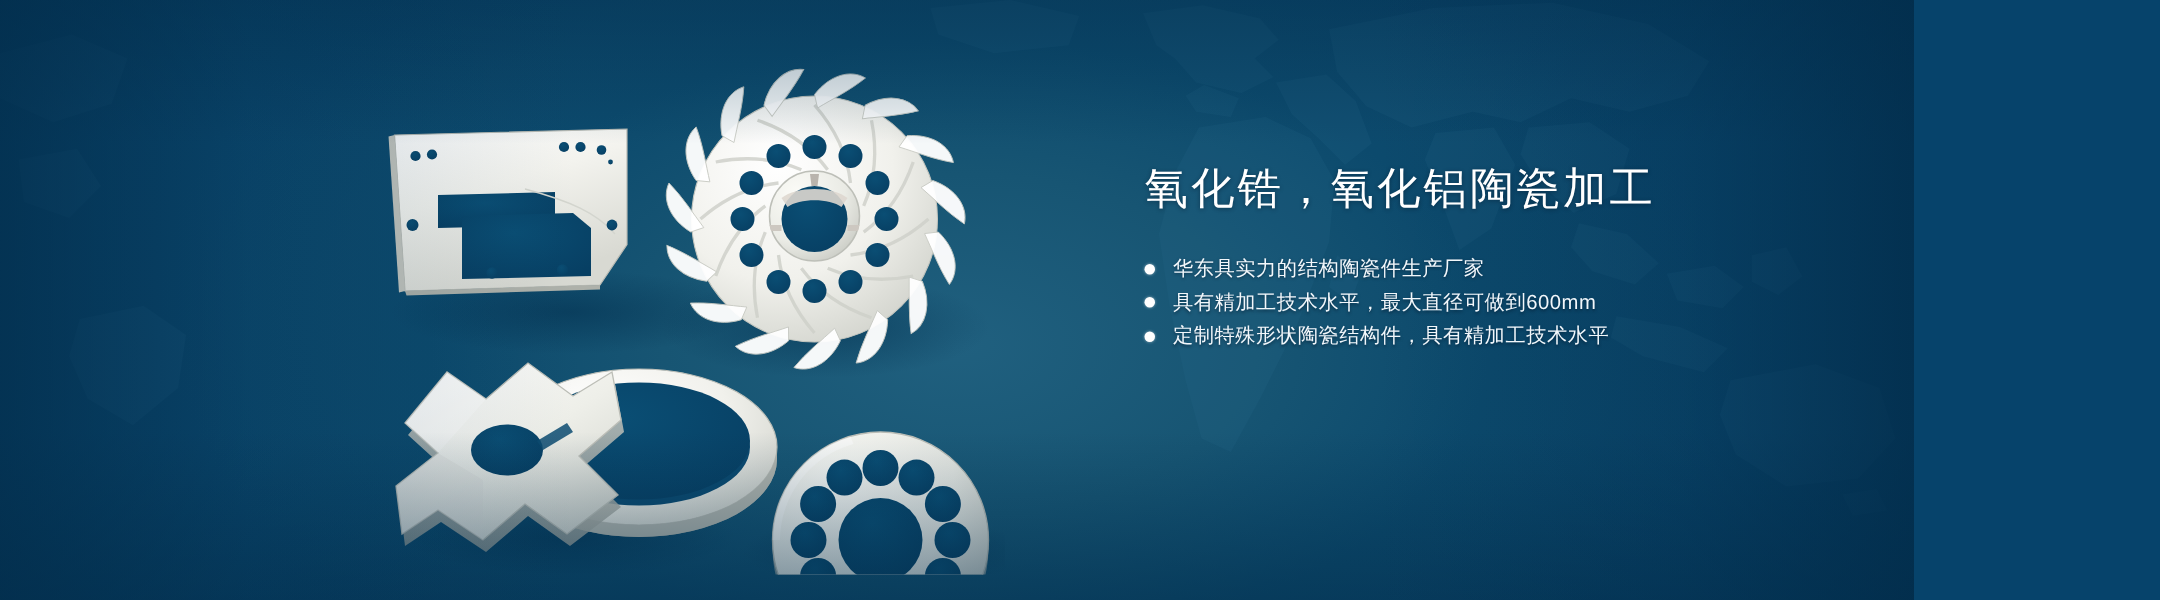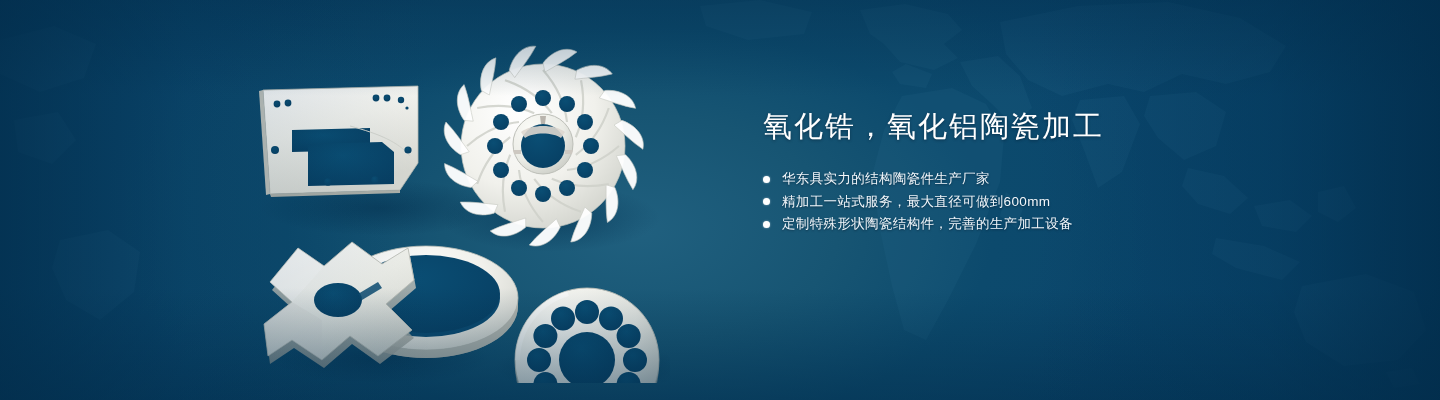--- a/index.html
+++ b/index.html
@@ -2,21 +2,21 @@
 <html><head>
 <meta charset="utf-8">
 <style>
   html,body{margin:0;padding:0;}
   body{
     width:1440px;height:400px;overflow:hidden;
     font-family:"Liberation Sans","DejaVu Sans",sans-serif;
     background:#06436b;
   }
   .banner{
-    position:relative;width:1440px;height:400px;overflow:hidden;
+    position:relative;width:1276px;height:400px;overflow:hidden;
     background:#0f172a;
   }
   
   .bg-base{
     position:absolute;inset:0;
     background:
       radial-gradient(ellipse 520px 300px at 640px 230px, #20607f 0%, #175573 38%, #0c4a6d 68%, rgba(6,67,107,0) 100%),
       radial-gradient(ellipse 900px 520px at 600px 200px, #145070 0%, #0a466c 55%, #06436b 100%),
       linear-gradient(180deg,#05406a 0%,#074470 45%,#053e66 100%);
   }
@@ -271,22 +271,22 @@
 
   <div class="copy">
     <div class="headline">氧化锆，氧化铝陶瓷加工</div>
     <ul class="bullets">
       <li class="bullet">
         <span class="dot"></span>
         <span class="btext">华东具实力的结构陶瓷件生产厂家</span>
       </li>
       <li class="bullet">
         <span class="dot"></span>
-        <span class="btext">精加工一站式服务，最大直径可做到600mm</span>
+        <span class="btext">具有精加工技术水平，最大直径可做到600mm</span>
       </li>
       <li class="bullet">
         <span class="dot"></span>
-        <span class="btext">定制特殊形状陶瓷结构件，完善的生产加工设备</span>
+        <span class="btext">定制特殊形状陶瓷结构件，具有精加工技术水平</span>
       </li>
     </ul>
   </div>
 
 </div>
 
 </body></html>

